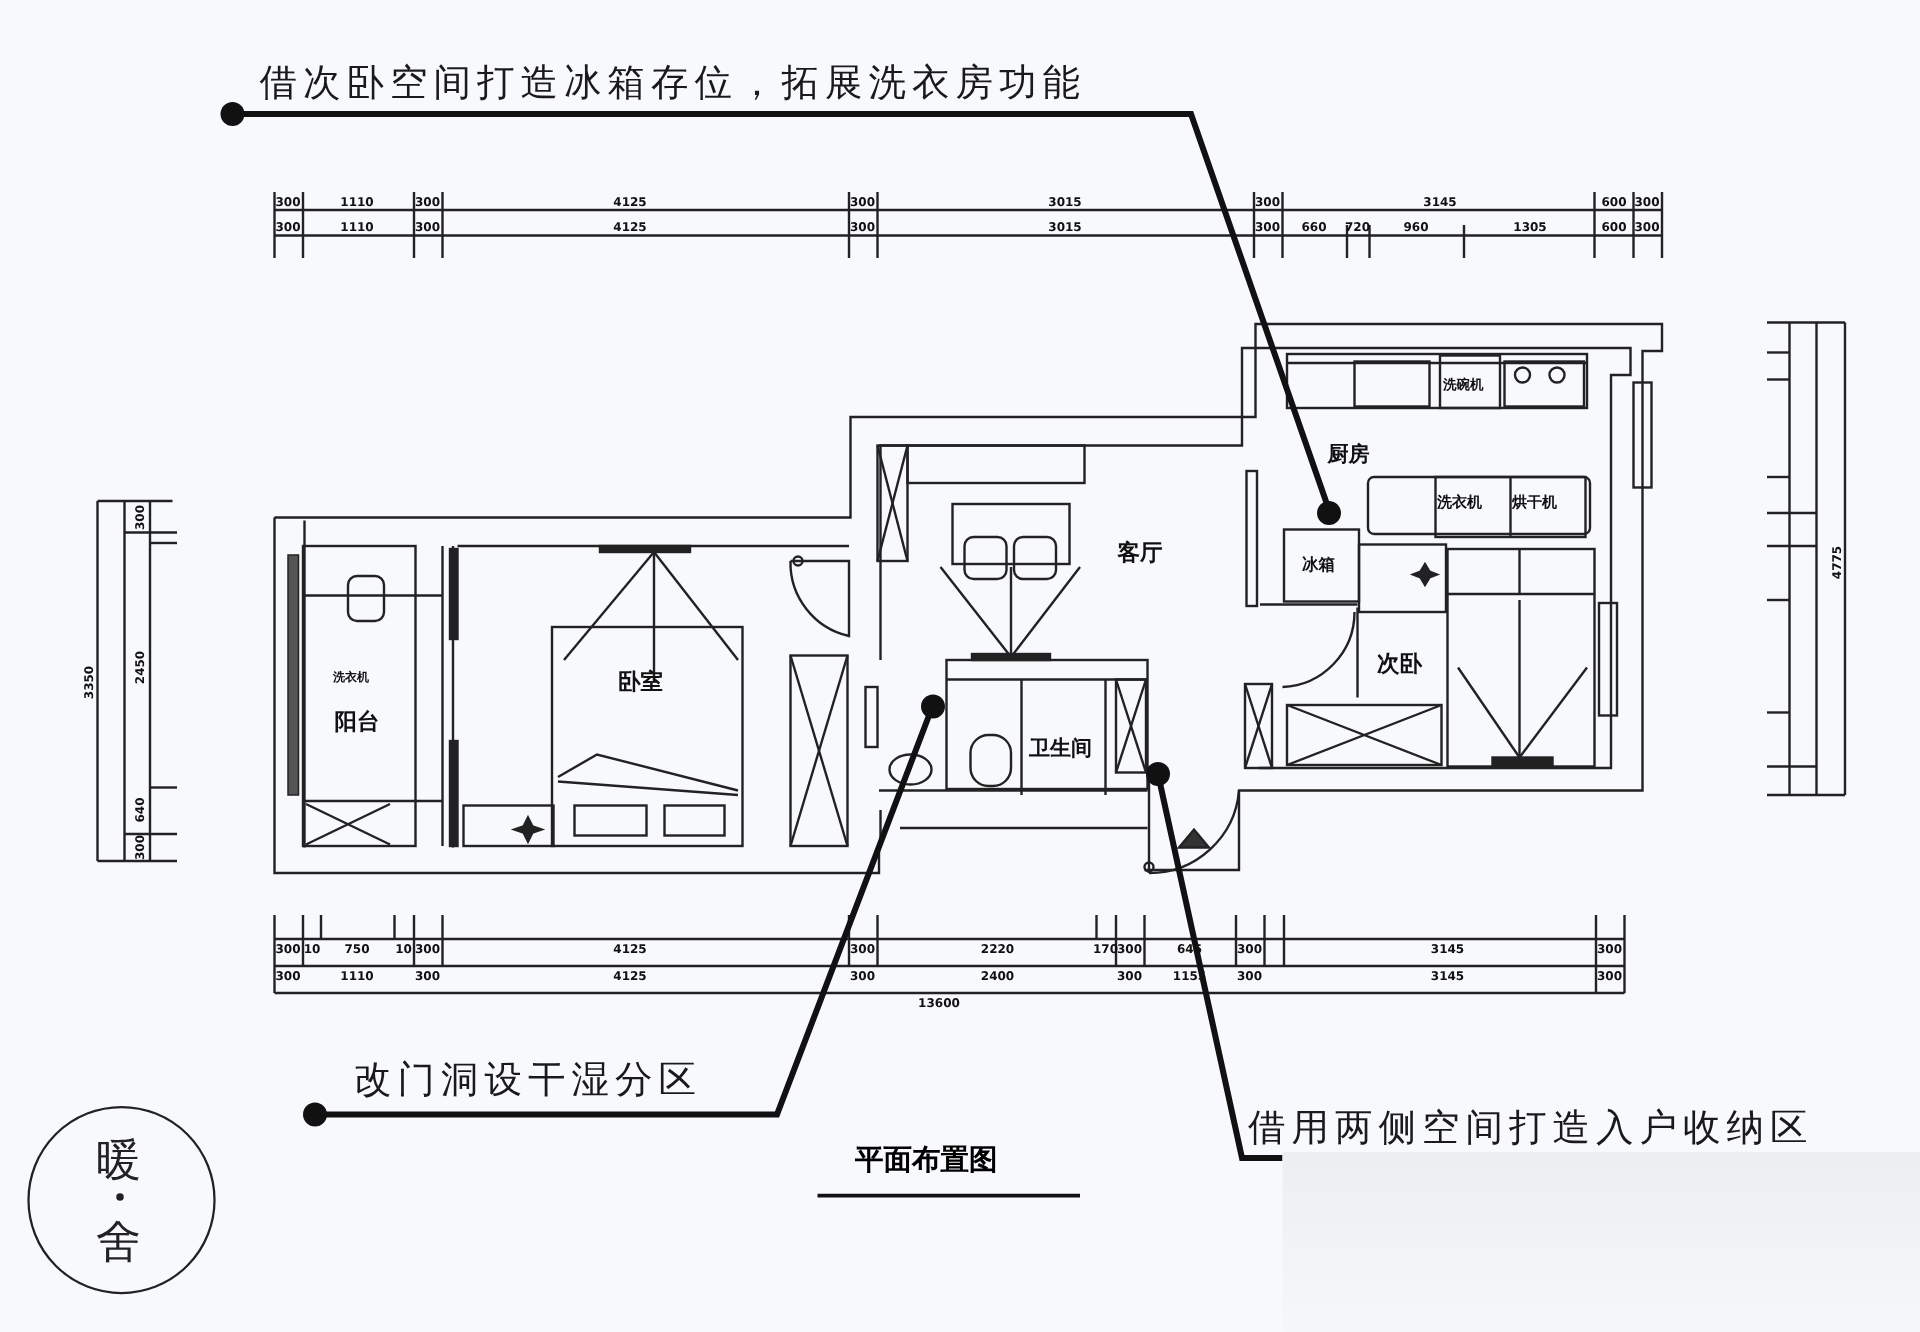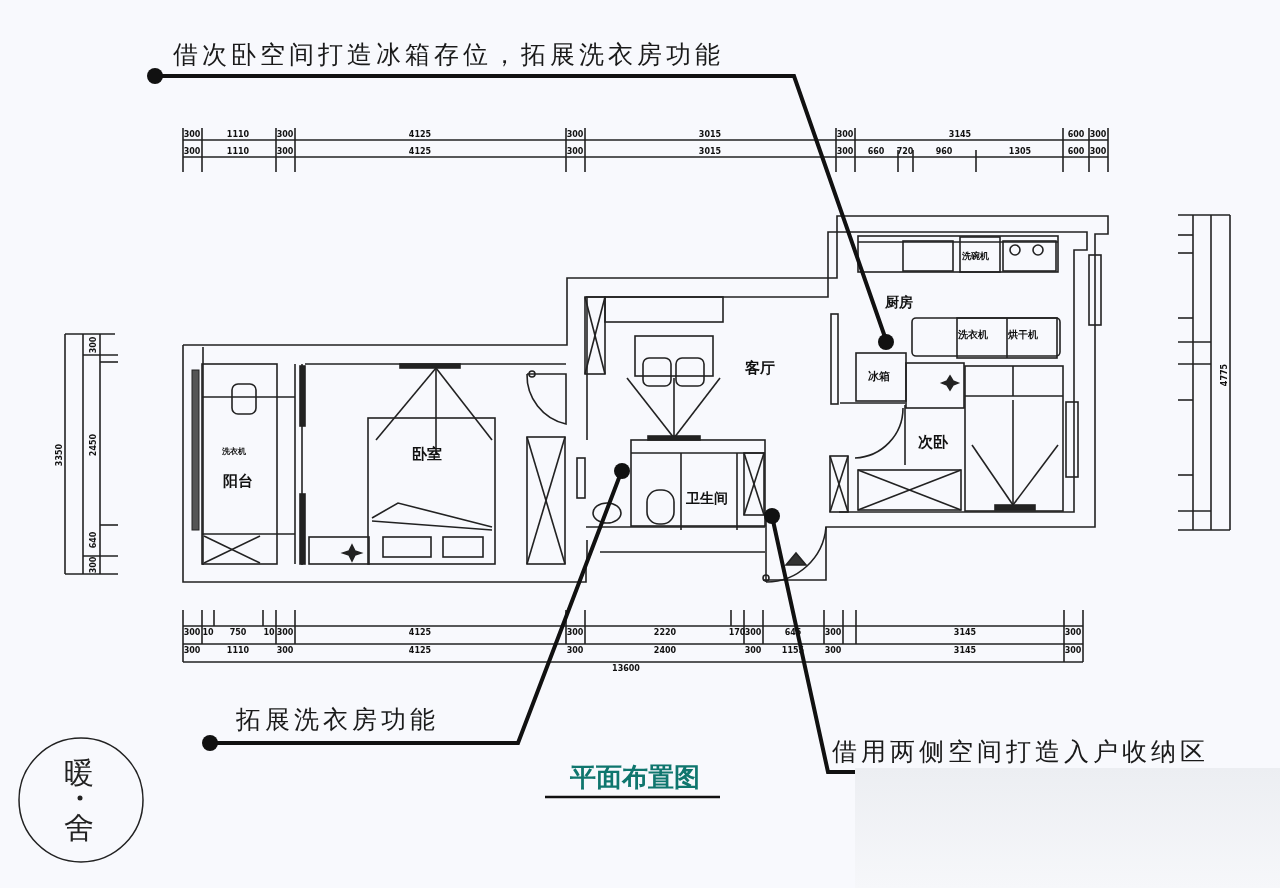--- a/index.html
+++ b/index.html
@@ -1,19 +1,19 @@
 <!DOCTYPE html>
 <html><head>
 <meta charset="utf-8">
 <style>
   html,body{margin:0;padding:0;background:#f8f9fd;}
   body{width:1280px;height:888px;position:relative;overflow:hidden;font-family:"DejaVu Sans",sans-serif;}
   svg{position:absolute;left:0;top:0;}
   .callout{position:absolute;font-family:"DejaVu Sans",sans-serif;color:#1a1a1a;letter-spacing:4px;font-size:25px;white-space:nowrap;}
-  .title{position:absolute;font-family:"DejaVu Sans",sans-serif;font-weight:bold;font-size:26px;color:#0f766e;}
+  .title{position:absolute;font-family:"DejaVu Sans",sans-serif;font-weight:bold;font-size:19px;color:#000000;}
   .room{font-family:"DejaVu Sans",sans-serif;font-weight:bold;fill:#111;}
   .dim{font-family:"DejaVu Sans",sans-serif;font-size:8px;fill:#111;font-weight:bold;}
   .fade{position:absolute;left:855px;top:768px;width:425px;height:120px;background:linear-gradient(#eceef2,#f6f7fa);}
 </style>
 </head>
 <body>
 
 <svg width="1280" height="888" viewBox="0 0 1280 888">
   <g stroke="#222" fill="none" stroke-width="1.6">
 
@@ -291,16 +291,16 @@
 
   <g>
     <ellipse cx="81" cy="800" rx="62" ry="62" fill="none" stroke="#222" stroke-width="1.5"></ellipse>
     <circle cx="80" cy="798" r="2.5" fill="#222"></circle>
   </g>
   <text x="64" y="783" font-size="30" fill="#222" font-family="DejaVu Sans, sans-serif">暖</text>
   <text x="64" y="838" font-size="30" fill="#222" font-family="DejaVu Sans, sans-serif">舍</text>
 </svg>
 
 <div class="callout" style="left:173px;top:38px;">借次卧空间打造冰箱存位，拓展洗衣房功能</div>
-<div class="callout" style="left:236px;top:703px;">拓展洗衣房功能</div>
+<div class="callout" style="left:236px;top:703px;">改门洞设干湿分区</div>
 <div class="fade"></div>
 <div class="callout" style="left:832px;top:735px;text-align:center;">借用两侧空间打造入户收纳区</div>
 <div class="title" style="left:570px;top:760px;">平面布置图</div>
 
 </body></html>

